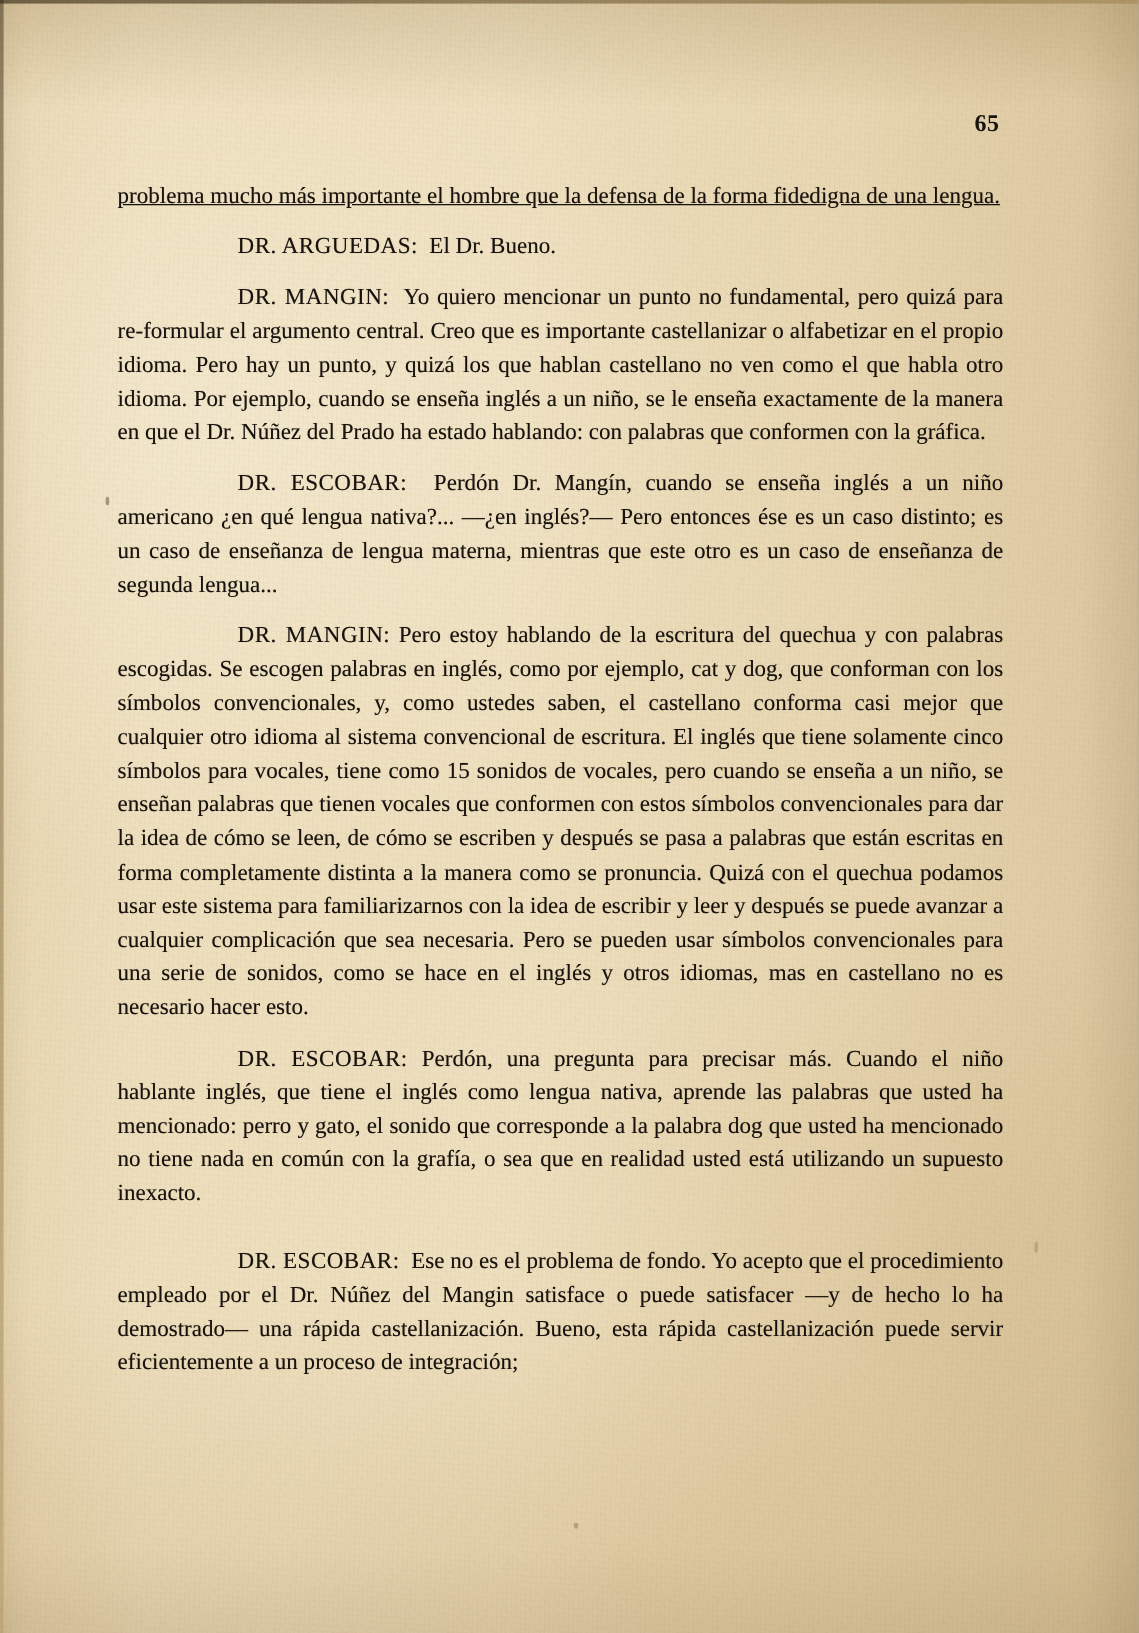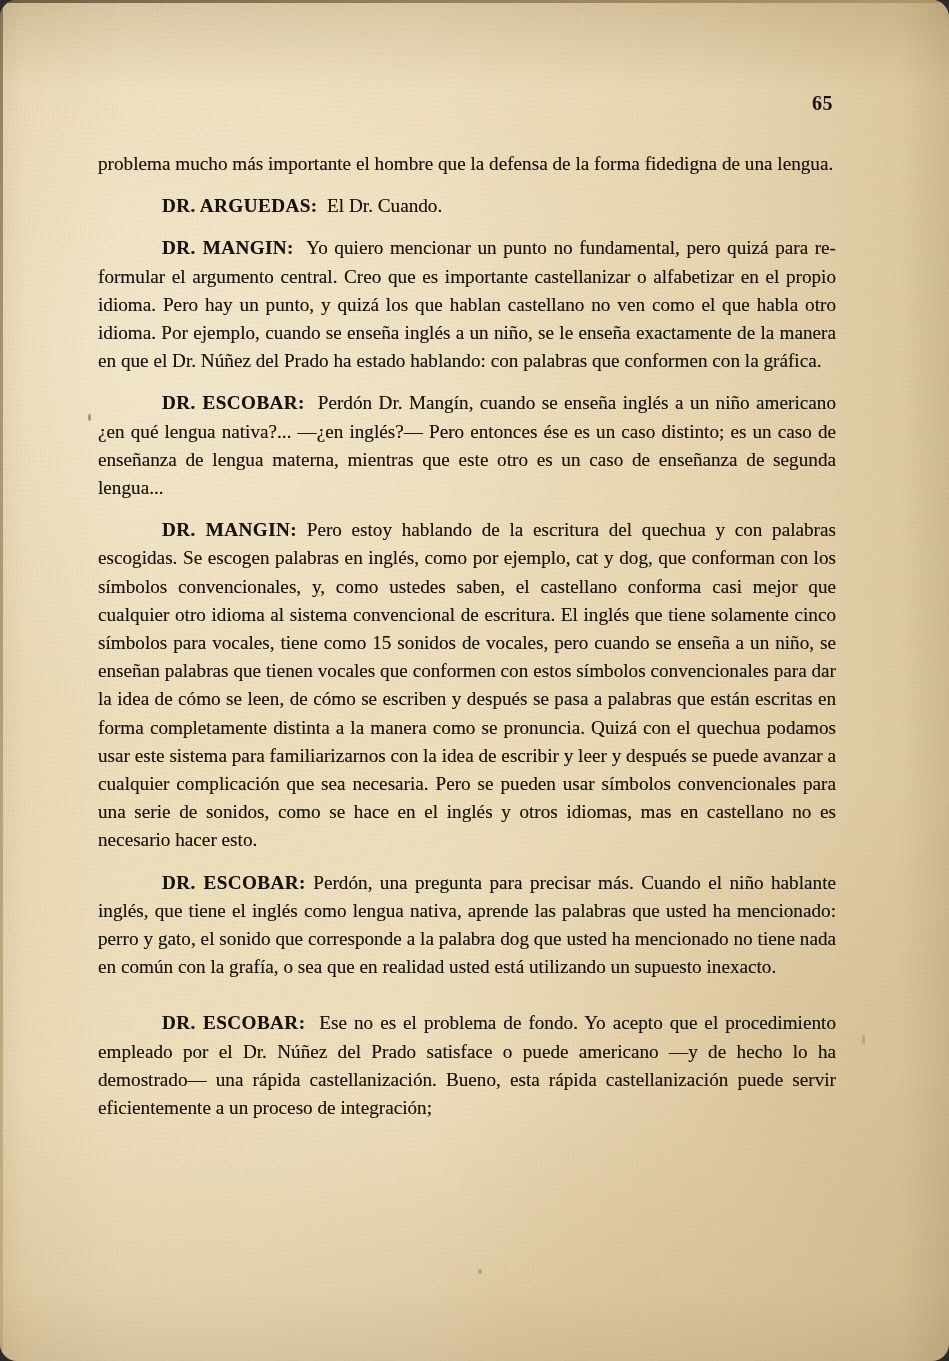--- a/index.html
+++ b/index.html
@@ -33,21 +33,20 @@
         rgba(255, 250, 235, 0.07) 1080px,
         rgba(140, 104, 50, 0.10) 1290px,
         rgba(118, 86, 40, 0.20) 1361px),
       
       radial-gradient(ellipse 620px 520px at 18% 26%, rgba(255,252,240,0.30), rgba(255,252,240,0) 72%),
       radial-gradient(ellipse 520px 430px at 82% 78%, rgba(168,128,66,0.16), rgba(168,128,66,0) 70%),
       radial-gradient(ellipse 400px 300px at 55% 96%, rgba(196,160,96,0.14), rgba(196,160,96,0) 72%),
       linear-gradient(#ead9b4, #ead9b4);
     font-family: "Liberation Serif", "DejaVu Serif", serif;
     color: #1a1510;
-    border-radius: 17px;
   }
 
   
   .grain {
     position: absolute;
     inset: 0;
     pointer-events: none;
     opacity: 0.5;
     mix-blend-mode: multiply;
     background-image:
@@ -109,26 +108,27 @@
     margin: 0 0 0 0;
     font-size: 19.2px;
     line-height: 28.2px;
     text-align: justify;
     text-justify: inter-word;
     color: #17120d;
     text-shadow: 0 0 0.6px rgba(30,22,12,0.45);
   }
 
   p.indent { text-indent: 64px; }
-  p.noindent { text-indent: 0; }
+  p.noindent { text-indent: 0; text-decoration: underline; }
   .gap-md { height: 14px; }
 
   .speaker {
-    font-weight: bold;
+    font-weight: normal;
     letter-spacing: 0.4px;
+    margin-left: 36px;
   }
 
   .it { }
 
   
   .speck {
     position: absolute;
     left: 88px;
     top: 414px;
     width: 3px;
@@ -174,21 +174,21 @@
   <div class="textblock">
 
     <p class="para noindent">
       <span>problema mucho más importante el hombre que la defensa de la forma fidedigna de una lengua.</span>
     </p>
 
     <div class="gap-md"></div>
 
     <p class="para indent">
       <span class="speaker">DR. ARGUEDAS:</span>&nbsp;
-      <span>El Dr. Cuando.</span>
+      <span>El Dr. Bueno.</span>
     </p>
 
     <div class="gap-md"></div>
 
     <p class="para indent">
       <span class="speaker">DR. MANGIN:</span>&nbsp;
       <span>Yo quiero mencionar un punto no fundamental, pero quizá para re-formular el argumento central. Creo que es importante castellanizar o alfabetizar en el propio idioma. Pero hay un punto, y quizá los que hablan castellano no ven como el que habla otro idioma. Por ejemplo, cuando se enseña inglés a un niño, se le enseña exactamente de la manera en que el Dr. Núñez del Prado ha estado hablando: con palabras que conformen con la gráfica.</span>
     </p>
 
     <div class="gap-md"></div>
@@ -210,21 +210,21 @@
       <span class="speaker">DR. ESCOBAR:</span>&nbsp;<span><span>Perdón, una pregunta para precisar más. Cuando el niño hablante inglés, que tiene el inglés como lengua nativa, aprende las palabras que usted ha mencionado: </span><span class="it">perro</span><span> y </span><span class="it">gato,</span><span> el sonido que corresponde a la palabra </span><span class="it">dog</span><span> que usted ha mencionado no tiene nada en común con la grafía, o sea que en realidad usted está utilizando un supuesto inexacto.</span></span>
     </p>
 
     <div class="gap-md"></div>
 
 
     <div class="gap-md"></div>
 
     <p class="para indent">
       <span class="speaker">DR. ESCOBAR:</span>&nbsp;
-      <span>Ese no es el problema de fondo. Yo acepto que el procedimiento empleado por el Dr. Núñez del Prado satisface o puede americano —y de hecho lo ha demostrado— una rápida castellanización. Bueno, esta rápida castellanización puede servir eficientemente a un proceso de integración;</span>
+      <span>Ese no es el problema de fondo. Yo acepto que el procedimiento empleado por el Dr. Núñez del Mangin satisface o puede satisfacer —y de hecho lo ha demostrado— una rápida castellanización. Bueno, esta rápida castellanización puede servir eficientemente a un proceso de integración;</span>
     </p>
 
   </div>
 
   <div class="speck"></div>
   <div class="speck2"></div>
   <div class="speck3"></div>
 
   <div class="grain"></div>
 </div>

